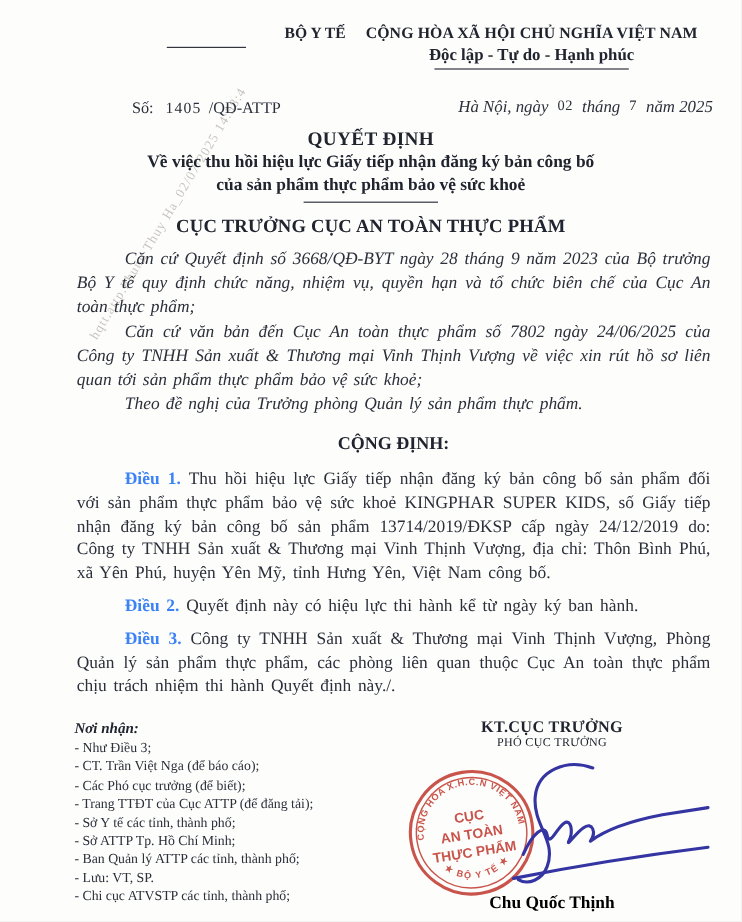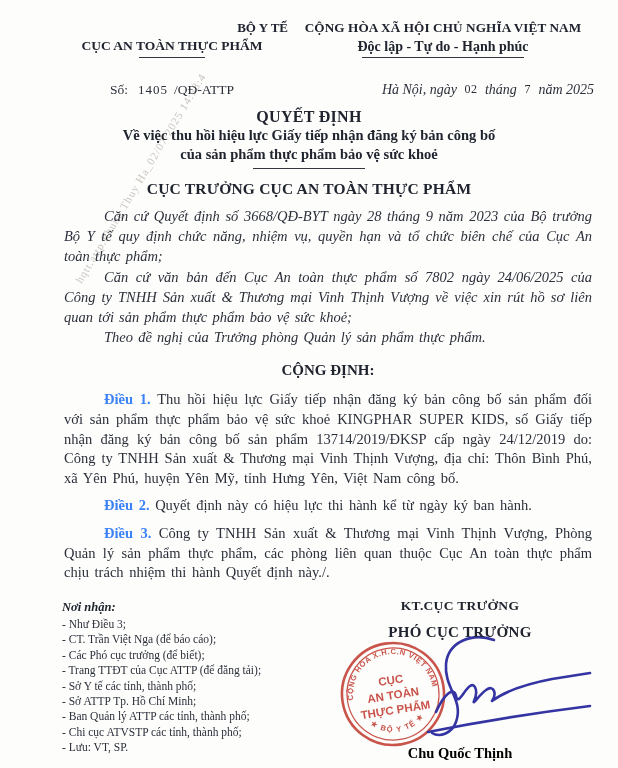--- a/index.html
+++ b/index.html
@@ -49,37 +49,36 @@
     margin:0 0 8px 0; font-size:14.5px; line-height:19.6px;
     text-align:justify; text-indent:40px; word-spacing:2px;
   }
   .art b { color:#3b82f6; }
   
   .recipients { position:absolute; left:62px; top:600px; width:270px; }
   .rec-head { font-size:12.5px; font-weight:bold; font-style:italic; color:#20242e; margin-bottom:2px; }
   .rec-item { font-size:11.5px; line-height:15.4px; }
   .signoff { position:absolute; left:348px; top:598px; width:224px; text-align:center; color:#20242e; z-index:3; }
   .s1 { font-size:13.5px; font-weight:bold; letter-spacing:0.3px; }
-  .s2 { font-size:15px; font-weight:bold; letter-spacing:0.3px; margin-top:10px; }
+  .s2 { font-size:10px; font-weight:normal; letter-spacing:0.3px; margin-top:0; }
   .signer { position:absolute; left:348px; top:745px; width:224px; text-align:center;
             font-size:14.5px; font-weight:bold; color:#000000; z-index:4; }
   .stamp { position:absolute; left:338px; top:639px; width:110px; height:110px;
            transform:rotate(-9deg); z-index:1; opacity:0.92; }
   .sig   { position:absolute; left:366px; top:632px; width:230px; height:115px; z-index:2; }
 </style>
 </head>
 <body>
 
 <div class="page">
 
   <div class="watermark">hqtt.attp.Phung Thuy Ha_02/07/2025 14:58:4</div>
 
   <div class="hdr-left">
     <div class="hl1">BỘ Y TẾ</div>
-    <div class="hl2">CỤC AN TOÀN THỰC PHẨM</div>
     <div class="rule rule-left"></div>
   </div>
   <div class="hdr-right">
     <div class="hr1">CỘNG HÒA XÃ HỘI CHỦ NGHĨA VIỆT NAM</div>
     <div class="hr2">Độc lập - Tự do - Hạnh phúc</div>
     <div class="rule rule-right"></div>
   </div>
 
   <div class="doc-no">
     <span>Số:</span><span class="num">1405</span><span>/QĐ-ATTP</span>
@@ -115,22 +114,22 @@
 
   <div class="recipients">
     <div class="rec-head">Nơi nhận:</div>
     <div class="rec-item">- Như Điều 3;</div>
     <div class="rec-item">- CT. Trần Việt Nga (để báo cáo);</div>
     <div class="rec-item">- Các Phó cục trưởng (để biết);</div>
     <div class="rec-item">- Trang TTĐT của Cục ATTP (để đăng tải);</div>
     <div class="rec-item">- Sở Y tế các tỉnh, thành phố;</div>
     <div class="rec-item">- Sở ATTP Tp. Hồ Chí Minh;</div>
     <div class="rec-item">- Ban Quản lý ATTP các tỉnh, thành phố;</div>
+    <div class="rec-item">- Lưu: VT, SP.</div>
     <div class="rec-item">- Chi cục ATVSTP các tỉnh, thành phố;</div>
-    <div class="rec-item">- Lưu: VT, SP.</div>
   </div>
 
   <div class="signoff">
     <div class="s1">KT.CỤC TRƯỞNG</div>
     <div class="s2">PHÓ CỤC TRƯỞNG</div>
   </div>
 
   <div class="stamp">
     <svg width="110" height="110" viewBox="0 0 110 110">
       <circle cx="55" cy="55" r="51" fill="none" stroke="#c5463c" stroke-width="2.6"></circle>

